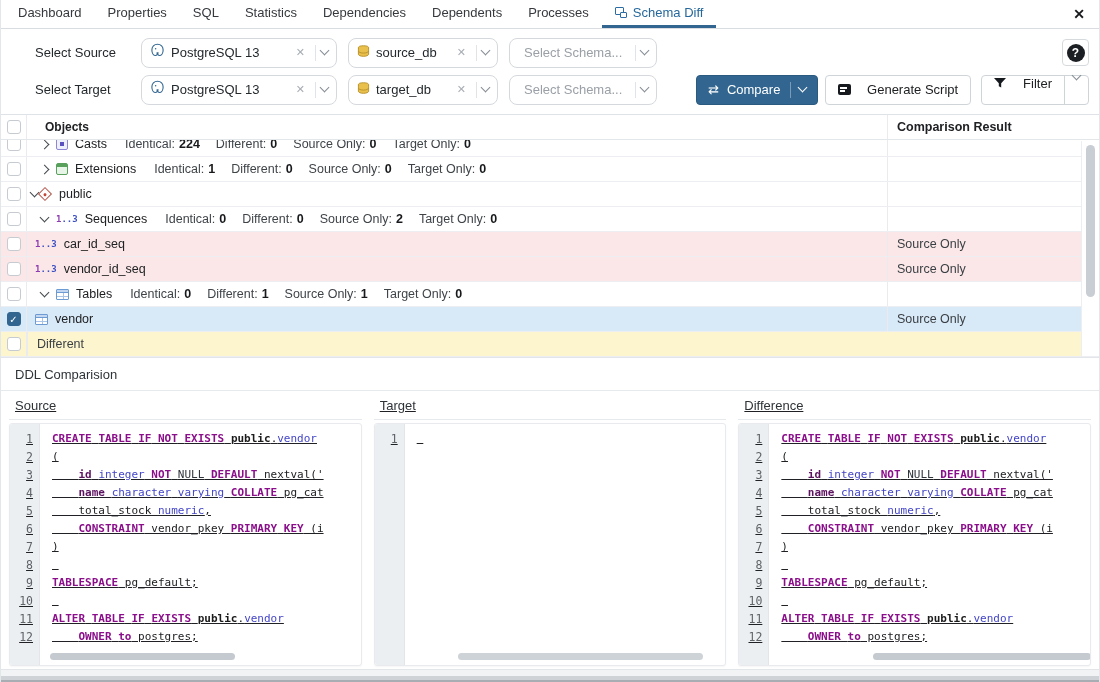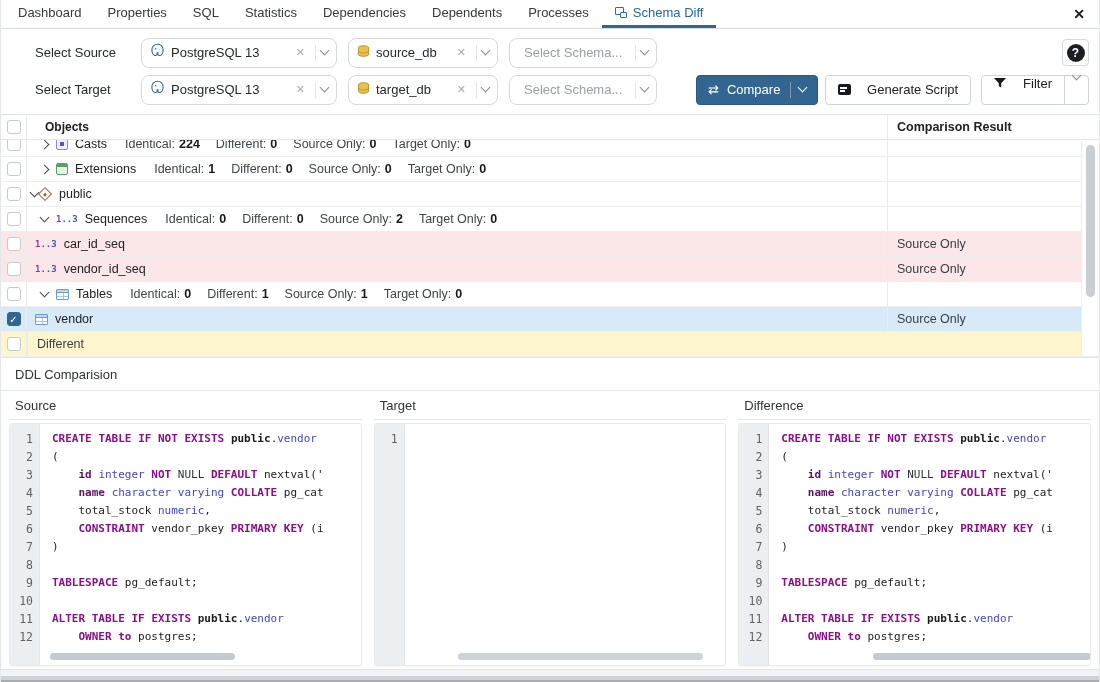--- a/index.html
+++ b/index.html
@@ -84,21 +84,21 @@
   .ico-table i.th { position:absolute; left:0; top:0; right:0; height:3px; background:#c3d7f0; border-bottom:1px solid #6b9bd2; }
   .ico-table i.vl { position:absolute; left:5.5px; top:3px; bottom:0; width:1px; background:#a9c4e6; }
   .ico-table i.hl { position:absolute; left:0; right:0; top:6.5px; height:1px; background:#a9c4e6; }
 
   .vscroll-track { position:absolute; right:0; top:26px; bottom:1px; width:18px; background:#fff; border-left:1px solid #eceef1; z-index:3; }
   .vscroll-thumb { position:absolute; right:4px; top:4px; width:9px; height:152px; background:#c9ced4; border-radius:5px; cursor:grab; }
 
   
   .ddl { border-top:1px solid #e2e5e9; }
   .ddl-title { font-size:13px; color:#2e3338; padding:9px 14px 8px; border-bottom:1px solid #e7eaed; }
-  .ddl-cols { display:flex; gap:12px; padding:0 8px; margin-top:0; }
+  .ddl-cols { display:flex; gap:12px; padding:0 8px; margin-top:0;text-decoration:underline; }
   .ddl-col { flex:1; min-width:0; }
   .ddl-col-h { font-size:13px; color:#2e3338; padding:7px 6px 6px; border-bottom:1px solid #e7eaed; }
   .editor { position:relative; display:flex; height:243px; margin-top:3px; border:1px solid #e8eaed; border-radius:3px; background:#fff; overflow:hidden; box-shadow:0 1px 2px rgba(0,0,0,.04); }
   .gutter { width:30px; min-width:30px; background:#eceff1; border-right:1px solid #e2e5e9; padding-top:6px; text-align:right; }
   .ln { display:block; font-family:"DejaVu Sans Mono", monospace; font-size:11.5px; line-height:18px; color:#5f6368; padding-right:6px; }
   .code { flex:1; padding:6px 0 0 12px; overflow:hidden; }
   .cl { font-family:"DejaVu Sans Mono", monospace; font-size:11px; line-height:18px; white-space:pre; color:#202124; }
   .tok.kw { color:#8b0e8b; font-weight:700; }
   .tok.id { color:#5d1460; font-weight:700; }
   .tok.ns { color:#1c1c1c; font-weight:700; }

